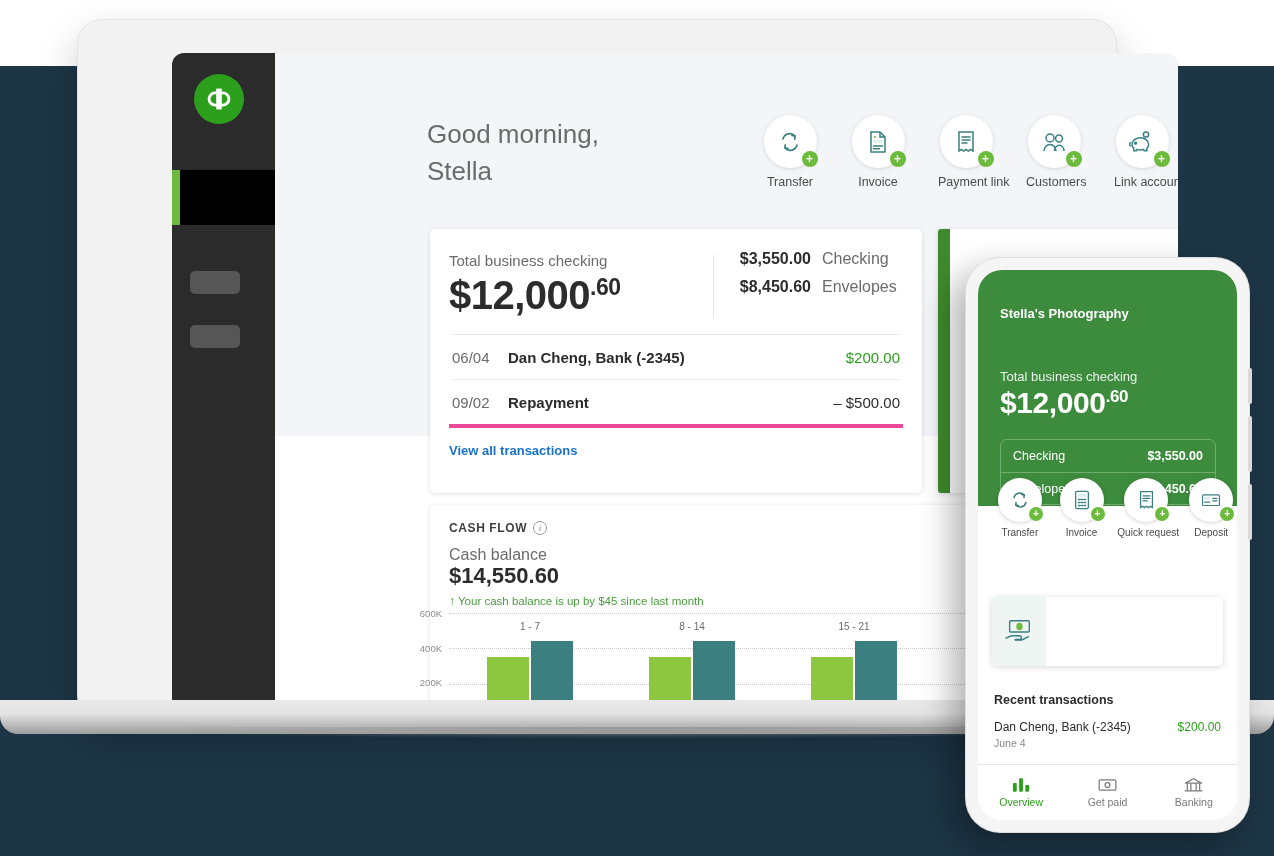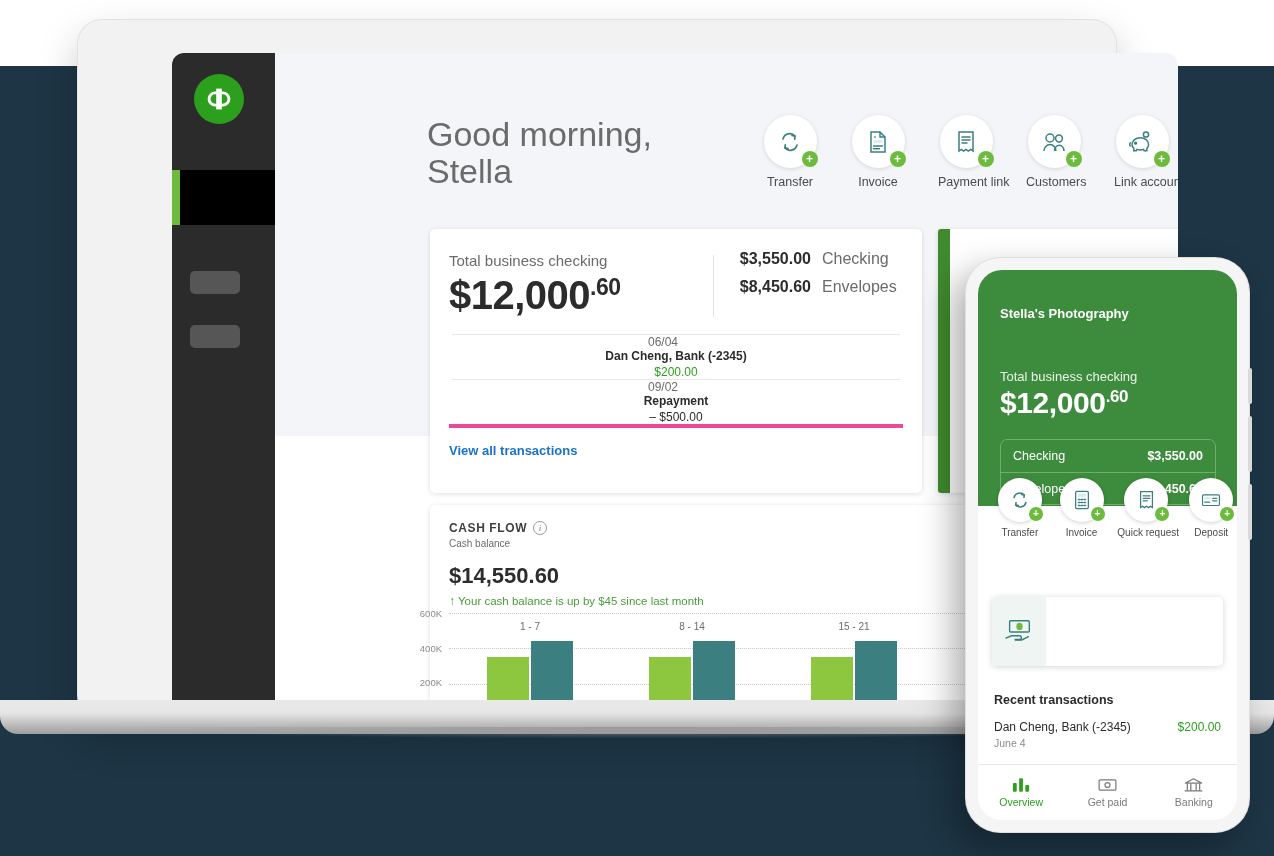--- a/index.html
+++ b/index.html
@@ -48,21 +48,21 @@
   .nav-stub.s1 { top:218px; width:50px; height:23px; }
   .nav-stub.s2 { top:272px; width:50px; height:23px; }
 
   
   .canvas { position:absolute; left:103px; top:0; width:903px; height:661px; background:#ffffff; }
   .canvas-top { position:absolute; left:0; top:0; width:903px; height:383px; background:#f4f5f8; }
 
   
   .greeting {
     position:absolute; left:152px; top:63px; width:300px;
-    font-size:34px; line-height:37px; color:#6b6b6b; font-weight:400;
+    font-size:26px; line-height:37px; color:#6b6b6b; font-weight:400;
   }
   .actions { position:absolute; left:487px; top:62px; display:flex; gap:32px; }
   .action { width:56px; text-align:center; cursor:pointer; }
   .action .circle {
     position:relative; width:53px; height:53px; border-radius:50%;
     background:#ffffff; box-shadow:0 1px 4px rgba(0,0,0,.13);
     display:flex; align-items:center; justify-content:center; margin:0 auto;
   }
   .action .plus {
     position:absolute; right:-1px; bottom:1px; width:16px; height:16px; border-radius:50%;
@@ -79,21 +79,21 @@
   .bal-amount { margin-top:4px; font-size:40px; font-weight:700; color:#2c2c2c; letter-spacing:-.5px; }
   .bal-amount .cents { font-size:23px; vertical-align:super; }
   .bal-split { position:absolute; left:283px; top:26px; width:1px; height:62px; background:#e3e3e3; }
   .bal-rows { position:absolute; left:286px; top:21px; }
   .bal-row { display:flex; align-items:baseline; gap:11px; height:28px; }
   .bal-row .amt { font-size:16px; font-weight:700; color:#2c2c2c; width:95px; text-align:right; }
   .bal-row .nm  { font-size:16px; color:#6b6b6b; }
 
   .tx-row {
     display:flex; align-items:center; height:45px; margin:0 22px;
-    border-top:1px solid #e8e8e8; font-size:12px;flex-direction:column;
+    border-top:1px solid #e8e8e8; font-size:15px;
   }
   .tx-row .date { width:56px; color:#6b6b6b; }
   .tx-row .desc { flex:1; color:#2c2c2c; font-weight:700; }
   .tx-row .amt  { color:#2c2c2c; }
   .tx-row .amt.pos { color:#2ca01c; }
   .tx-foot { margin:0 19px; border-top:4px solid #ec4899; padding-top:13px; }
   .tx-link { font-size:13px; color:#1a73c8; font-weight:700; cursor:pointer; }
 
   
   .paid-card { position:absolute; left:663px; top:176px; width:340px; height:264px; background:#fff;
@@ -108,21 +108,21 @@
     font-size:13.5px; font-weight:700; color:#2c2c2c; cursor:pointer;
   }
 
   
   .cf-card { position:absolute; left:155px; top:452px; width:848px; height:235px; }
   .cf-head { position:absolute; left:19px; top:16px; display:flex; align-items:center; gap:6px; }
   .cf-kicker { font-size:12px; font-weight:700; letter-spacing:.6px; color:#3f3f3f; }
   .info-icon { width:14px; height:14px; border-radius:50%; border:1px solid #9a9a9a;
                color:#7a7a7a; font-size:9px; line-height:12px; text-align:center;
                font-family:"Liberation Serif", serif; font-style:italic; cursor:pointer; }
-  .cf-sublabel { position:absolute; left:19px; top:33px; font-size:10px; color:#6b6b6b; }
+  .cf-sublabel { position:absolute; left:19px; top:41px; font-size:16px; color:#6b6b6b; }
   .cf-balance { position:absolute; left:19px; top:58px; font-size:22px; font-weight:700; color:#2c2c2c; }
   .cf-delta { position:absolute; left:19px; top:89px; font-size:11.5px; color:#4a9c3c; }
   .cf-delta .arr { font-size:12px; }
 
   
   .chart { position:absolute; left:19px; top:108px; width:810px; height:108px; }
   .y-lab { position:absolute; right:100%; margin-right:7px; font-size:9.5px; color:#8b8b8b;
            transform:translateY(-50%); white-space:nowrap; }
   .grid-line { position:absolute; left:0; width:100%; height:0;
                border-top:1px dotted #c9c9c9; }

